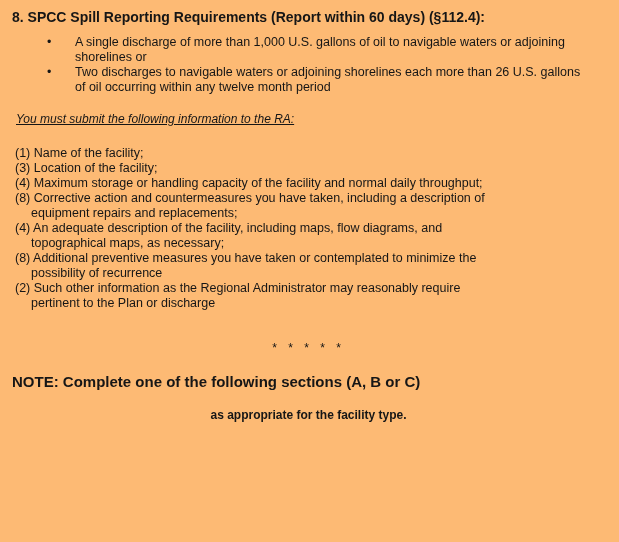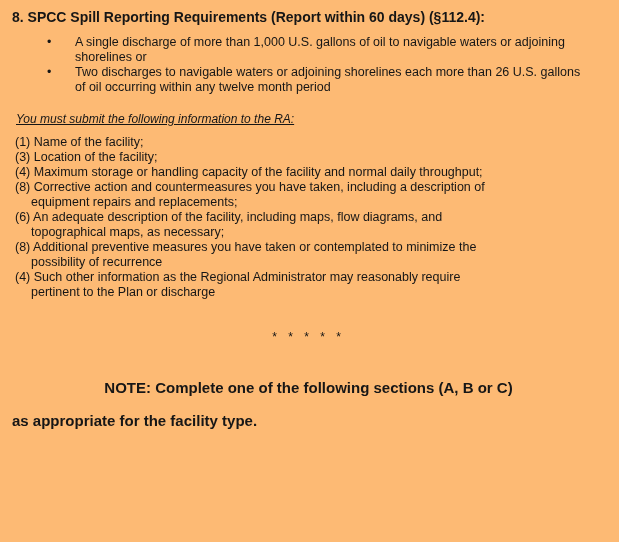--- a/index.html
+++ b/index.html
@@ -41,48 +41,48 @@
   .bullet-text { white-space: pre-line; }
   .list-heading {
     margin-top: 17px;
     margin-left: 4px;
     font-size: 12px;
     font-style: italic;
     text-decoration: underline;
     line-height: 15px;
   }
   .numbered-list {
-    margin-top: 8px;
+    margin-top: 19px;
     margin-left: 3px;
     font-size: 12.5px;
     line-height: 15px;
   }
   .numbered-item {
     padding-left: 16px;
     text-indent: -16px;
     white-space: pre-line;
   }
   .separator {
     margin-top: 31px;
     text-align: center;
     font-size: 12px;
     letter-spacing: 4px;
     line-height: 13px;
   }
   .note-line-1 {
-    margin-top: 35px;
-    text-align: center;
+    margin-top: 18px;
+    text-align: left;
     font-size: 15px;
     font-weight: bold;
     line-height: 18px;
   }
   .note-line-2 {
     margin-top: 15px;
-    text-align: left;
-    font-size: 15px;
+    text-align: center;
+    font-size: 12px;
     font-weight: bold;
     line-height: 18px;
   }
 </style>
 </head>
 <body>
 
 <div class="page">
 
   <div class="heading">8. SPCC Spill Reporting Requirements (Report within 60 days) (§112.4):</div>
@@ -102,25 +102,25 @@
   </div>
 
   <div class="list-heading">You must submit the following information to the RA:</div>
 
   <div class="numbered-list">
     <div class="numbered-item">(1) Name of the facility;</div>
     <div class="numbered-item">(3) Location of the facility;</div>
     <div class="numbered-item">(4) Maximum storage or handling capacity of the facility and normal daily throughput;</div>
     <div class="numbered-item">(8) Corrective action and countermeasures you have taken, including a description of
 equipment repairs and replacements;</div>
-    <div class="numbered-item">(6) An adequate description of the facility, including maps, flow diagrams, and
+    <div class="numbered-item">(4) An adequate description of the facility, including maps, flow diagrams, and
 topographical maps, as necessary;</div>
     <div class="numbered-item">(8) Additional preventive measures you have taken or contemplated to minimize the
 possibility of recurrence</div>
-    <div class="numbered-item">(4) Such other information as the Regional Administrator may reasonably require
+    <div class="numbered-item">(2) Such other information as the Regional Administrator may reasonably require
 pertinent to the Plan or discharge</div>
   </div>
 
   <div class="separator">* * * * *</div>
 
   <div class="note-line-1">NOTE: Complete one of the following sections (A, B or C)</div>
   <div class="note-line-2">as appropriate for the facility type.</div>
 
 </div>
 

